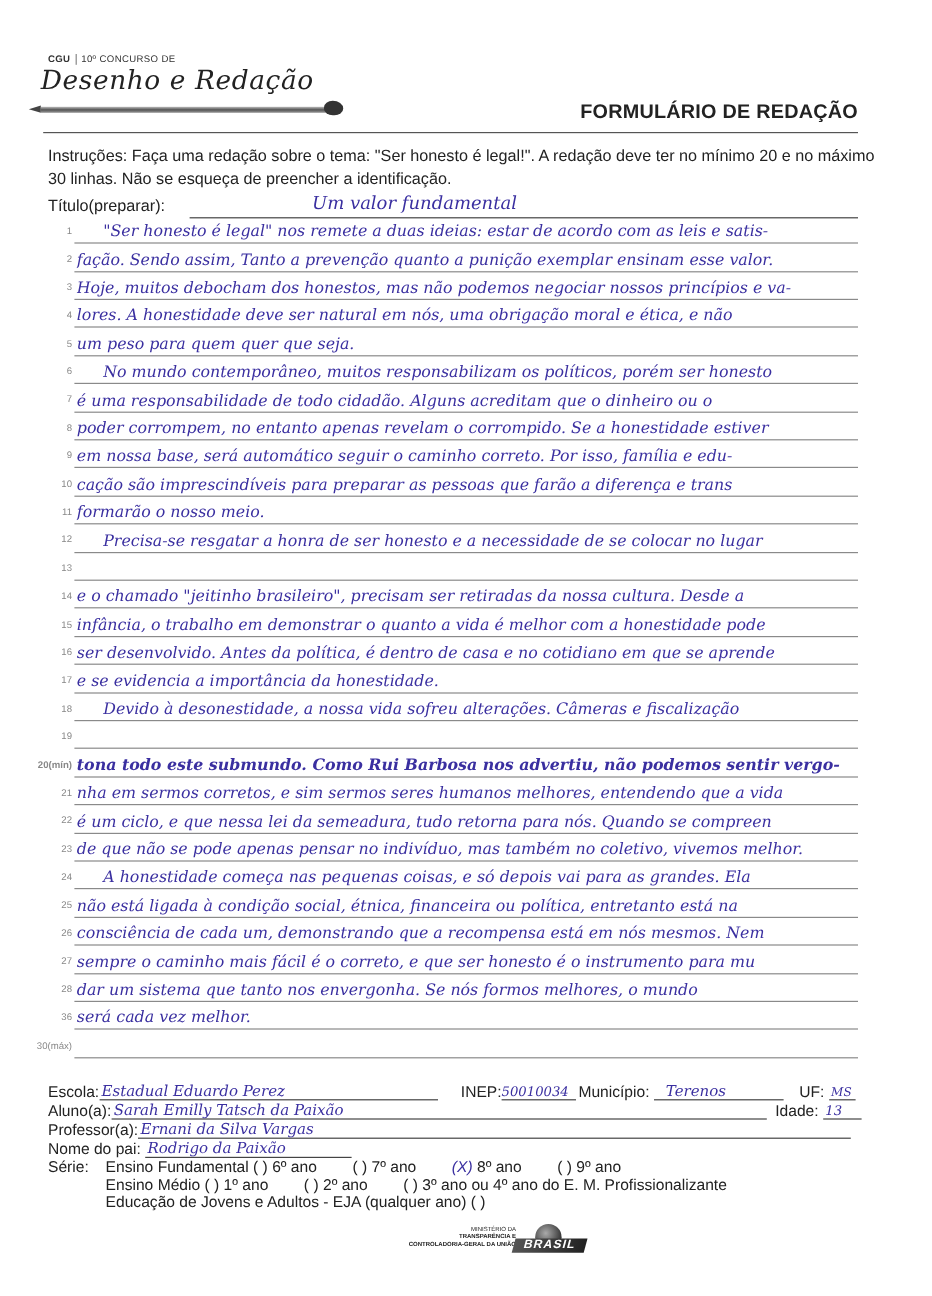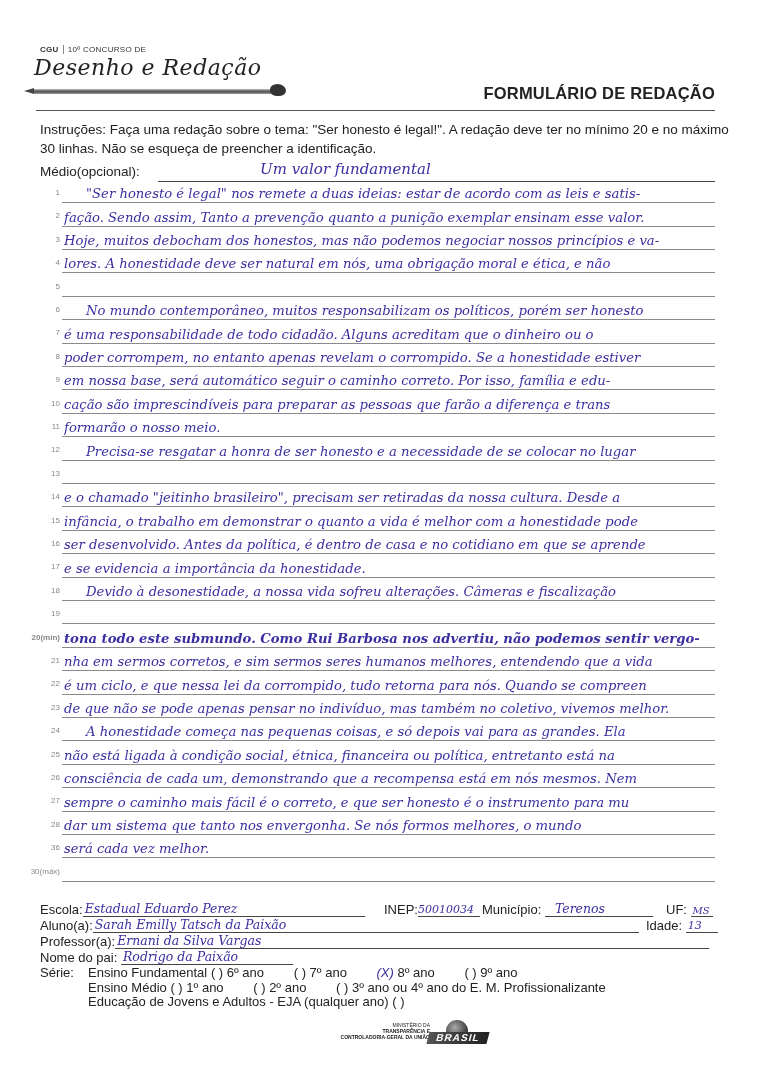--- a/index.html
+++ b/index.html
@@ -71,21 +71,21 @@
   <div class="tip"></div>
     <div class="body"></div>
     <div class="eraser"></div>
 </div>
 <div class="form-title">FORMULÁRIO DE REDAÇÃO</div>
 <div class="header-rule"></div>
 
 <div class="instructions">Instruções: Faça uma redação sobre o tema: "Ser honesto é legal!". A redação deve ter no mínimo 20 e no máximo 30 linhas. Não se esqueça de preencher a identificação.</div>
 
 <div class="title-row">
-  <span class="title-label">Médio(opcional):</span>
+  <span class="title-label">Título(preparar):</span>
   <span class="title-line"></span>
   <span class="title-value hand">Um valor fundamental</span>
 </div>
 
 <div class="lines" id="lines">
     <div class="line" style="top: 0px;">
       <span class="num">1</span>
       <span class="rule"></span>
       <span class="txt hand indent">"Ser honesto é legal" nos remete a duas ideias: estar de acordo com as leis e satis-</span>
     </div>
@@ -100,20 +100,21 @@
       <span class="txt hand">Hoje, muitos debocham dos honestos, mas não podemos negociar nossos princípios e va-</span>
     </div>
     <div class="line" style="top: 70.2px;">
       <span class="num">4</span>
       <span class="rule"></span>
       <span class="txt hand">lores. A honestidade deve ser natural em nós, uma obrigação moral e ética, e não</span>
     </div>
     <div class="line" style="top: 93.6px;">
       <span class="num">5</span>
       <span class="rule"></span>
+      <span class="txt hand">um peso para quem quer que seja.</span>
     </div>
     <div class="line" style="top: 117px;">
       <span class="num">6</span>
       <span class="rule"></span>
       <span class="txt hand indent">No mundo contemporâneo, muitos responsabilizam os políticos, porém ser honesto</span>
     </div>
     <div class="line" style="top: 140.4px;">
       <span class="num">7</span>
       <span class="rule"></span>
       <span class="txt hand">é uma responsabilidade de todo cidadão. Alguns acreditam que o dinheiro ou o</span>
@@ -182,21 +183,21 @@
       <span class="txt hand">tona todo este submundo. Como Rui Barbosa nos advertiu, não podemos sentir vergo-</span>
     </div>
     <div class="line" style="top: 468px;">
       <span class="num">21</span>
       <span class="rule"></span>
       <span class="txt hand">nha em sermos corretos, e sim sermos seres humanos melhores, entendendo que a vida</span>
     </div>
     <div class="line" style="top: 491.4px;">
       <span class="num">22</span>
       <span class="rule"></span>
-      <span class="txt hand">é um ciclo, e que nessa lei da corrompido, tudo retorna para nós. Quando se compreen</span>
+      <span class="txt hand">é um ciclo, e que nessa lei da semeadura, tudo retorna para nós. Quando se compreen</span>
     </div>
     <div class="line" style="top: 514.8px;">
       <span class="num">23</span>
       <span class="rule"></span>
       <span class="txt hand">de que não se pode apenas pensar no indivíduo, mas também no coletivo, vivemos melhor.</span>
     </div>
     <div class="line" style="top: 538.2px;">
       <span class="num">24</span>
       <span class="rule"></span>
       <span class="txt hand indent">A honestidade começa nas pequenas coisas, e só depois vai para as grandes. Ela</span>

